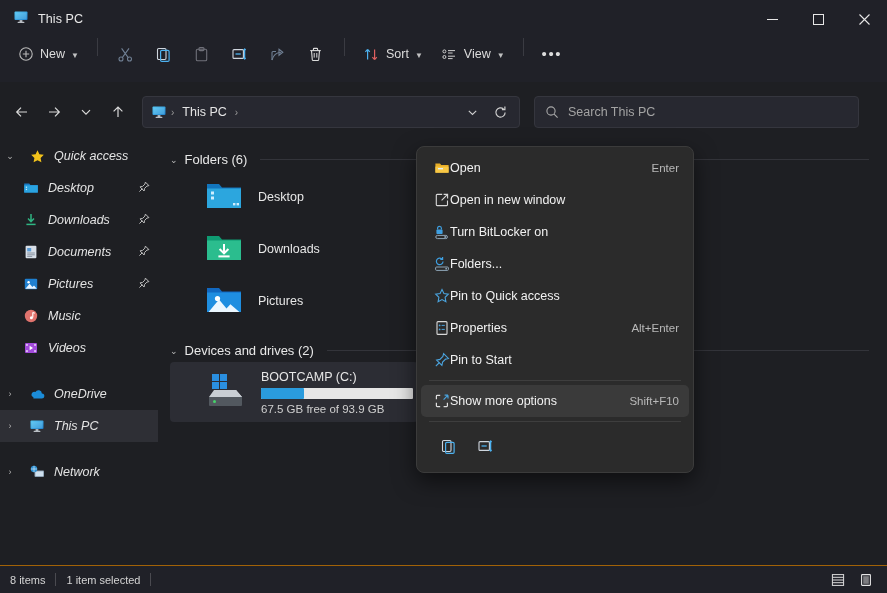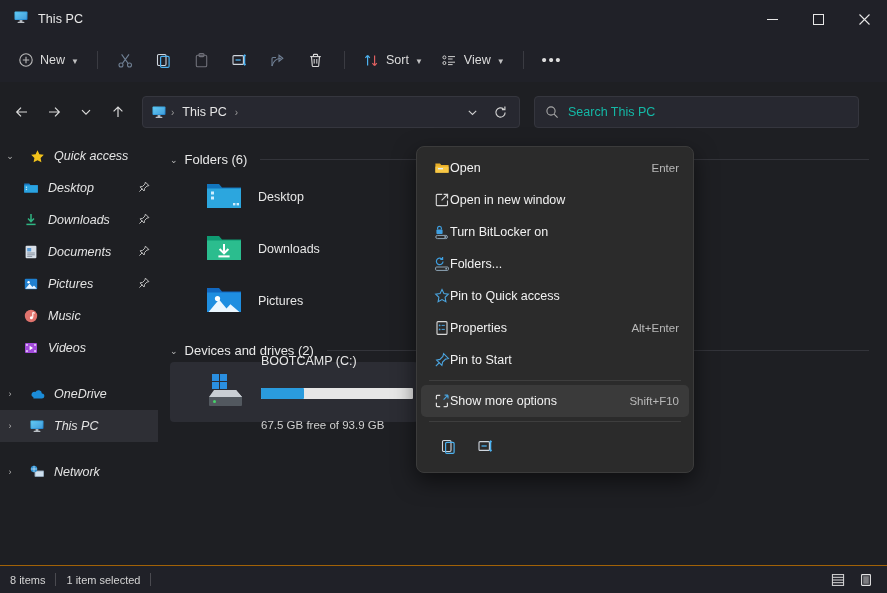--- a/index.html
+++ b/index.html
@@ -28,21 +28,21 @@
   .win-controls { position: absolute; right: 0; top: 0; display: flex; height: 38px; }
   .win-btn {
     width: 46px; height: 38px; display: flex; align-items: center; justify-content: center;
     color: #e7e7e7;
   }
 
   
   .toolbar {
     position: absolute; top: 38px; left: 0; width: 887px; height: 44px;
     background: #202128;
-    display: flex; align-items: center; padding-left: 10px; gap: 2px;
+    display: flex; align-items: flex-start; padding-left: 10px; gap: 2px;
   }
   .tb-btn {
     height: 32px; min-width: 36px; border-radius: 4px;
     display: flex; align-items: center; justify-content: center; gap: 6px;
     padding: 0 8px; color: #dcdcdc; font-size: 12.5px;
   }
   .tb-sep { width: 1px; height: 18px; background: #3a3b42; margin: 0 8px; }
   .chev { font-size: 8px; opacity: .85; position: relative; top: 1px; }
 
   
@@ -65,21 +65,21 @@
   .addr-right { margin-left: auto; display: flex; align-items: center; gap: 2px; }
   .addr-icon-btn {
     width: 26px; height: 26px; border-radius: 3px;
     display: flex; align-items: center; justify-content: center; color: #cfcfcf;
   }
   .searchbox {
     margin-left: 14px; width: 325px; height: 32px;
     background: #272830; border: 1px solid #35363e; border-radius: 4px;
     display: flex; align-items: center; gap: 9px; padding: 0 10px;
   }
-  .search-ph { font-size: 12.5px; color: #14b8a6; }
+  .search-ph { font-size: 12.5px; color: #a3a3a3; }
 
   
   .sidebar {
     position: absolute; top: 140px; left: 0; width: 158px; height: 425px;
     background: #1e1f23; overflow: hidden;
   }
   .side-item {
     height: 32px; display: flex; align-items: center; gap: 8px;
     padding-right: 8px; font-size: 12.5px; color: #e3e3e3; position: relative;
   }
@@ -108,21 +108,21 @@
   .tile {
     display: flex; align-items: center; gap: 14px;
     height: 52px; width: 232px; border-radius: 4px; padding-left: 34px;
   }
   .tile-label { font-size: 12.5px; color: #e7e7e7; }
   .drive-tile {
     display: flex; align-items: center; gap: 13px;
     height: 60px; width: 248px; border-radius: 4px; padding-left: 34px;
     background: #2c2d34;
   }
-  .drive-info { display: flex; flex-direction: column; gap: 20px; }
+  .drive-info { display: flex; flex-direction: column; gap: 4px; }
   .drive-name { font-size: 12.5px; color: #e7e7e7; }
   .bar-track { width: 152px; height: 11px; background: #e6e6e6; border-radius: 1px; }
   .bar-fill { height: 11px; background: #2a9bdd; border-radius: 1px; }
   .drive-free { font-size: 11.5px; color: #cfcfcf; }
 
   
   .ctxmenu {
     position: absolute; left: 416px; top: 146px; width: 278px;
     background: #2b2b2b; border: 1px solid #3b3b3b; border-radius: 8px;
     padding: 5px 4px; box-shadow: 0 8px 22px rgba(0,0,0,.55);

